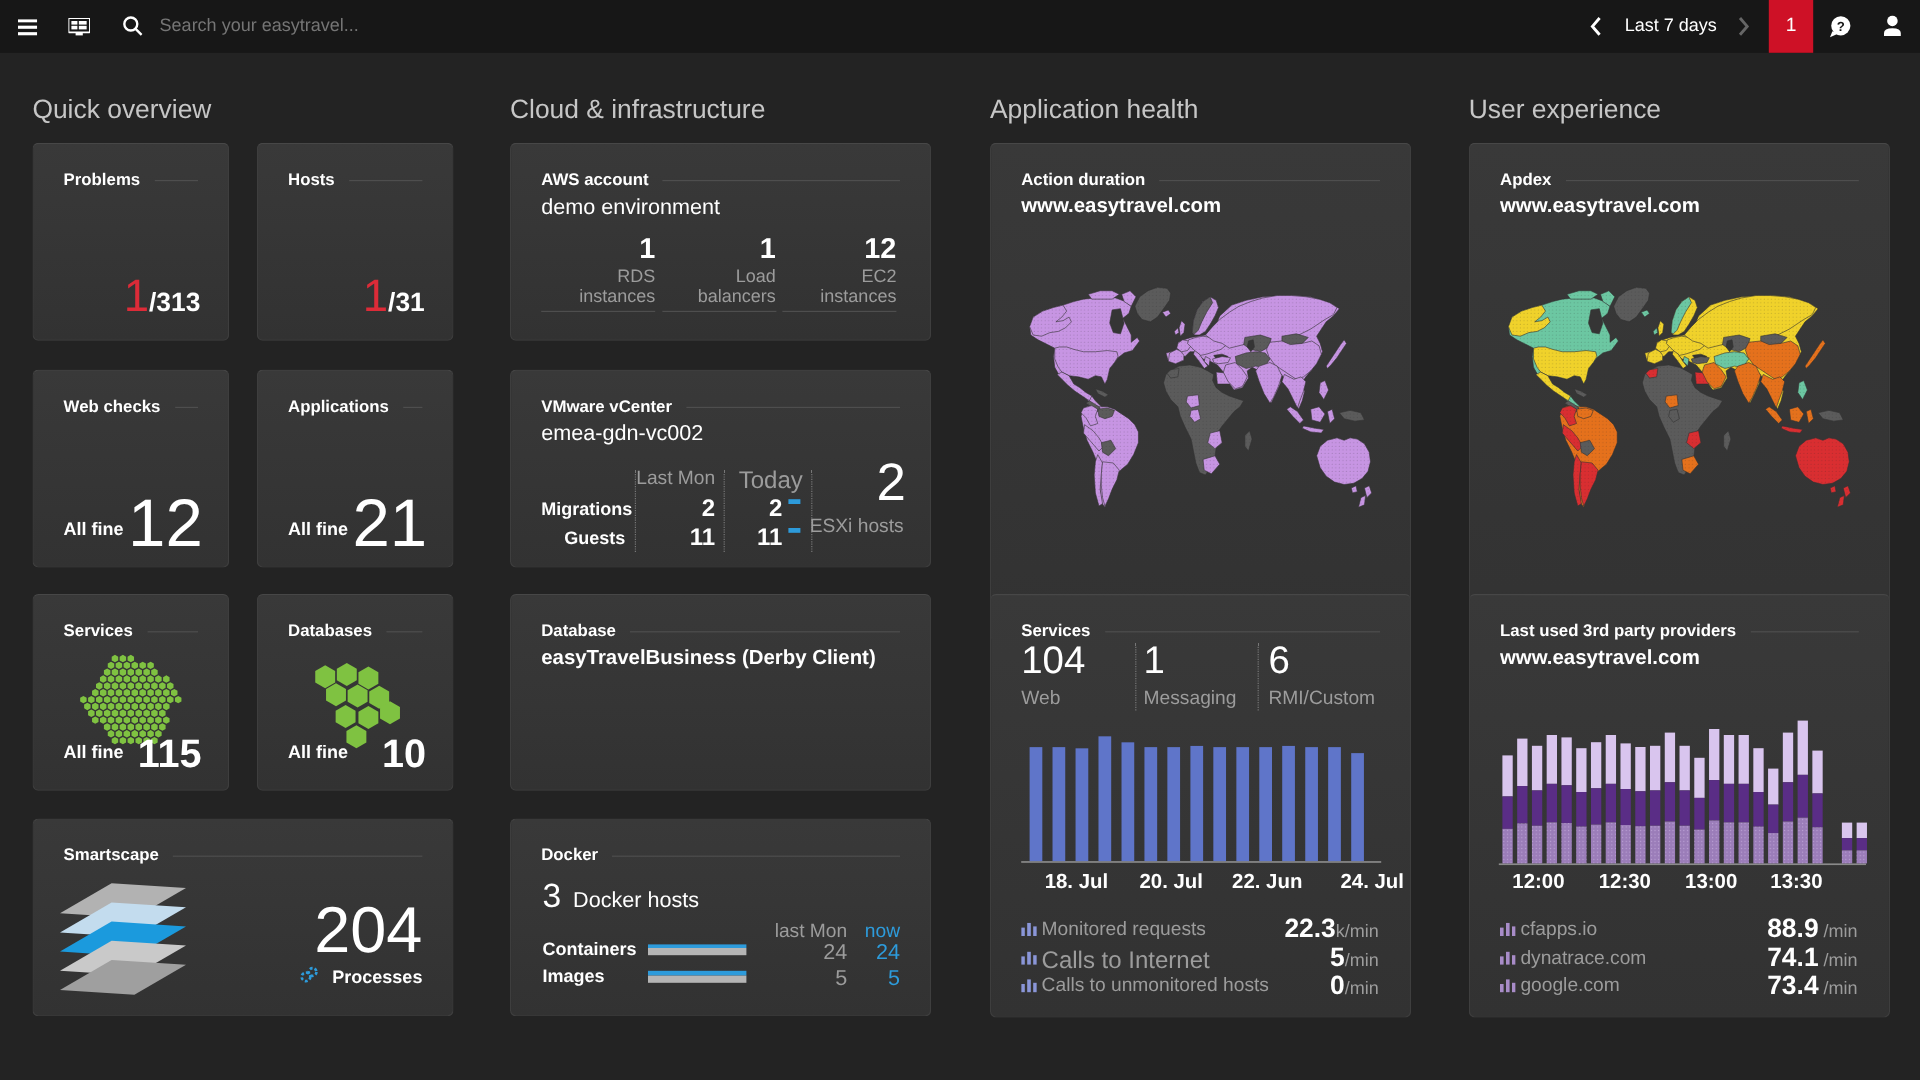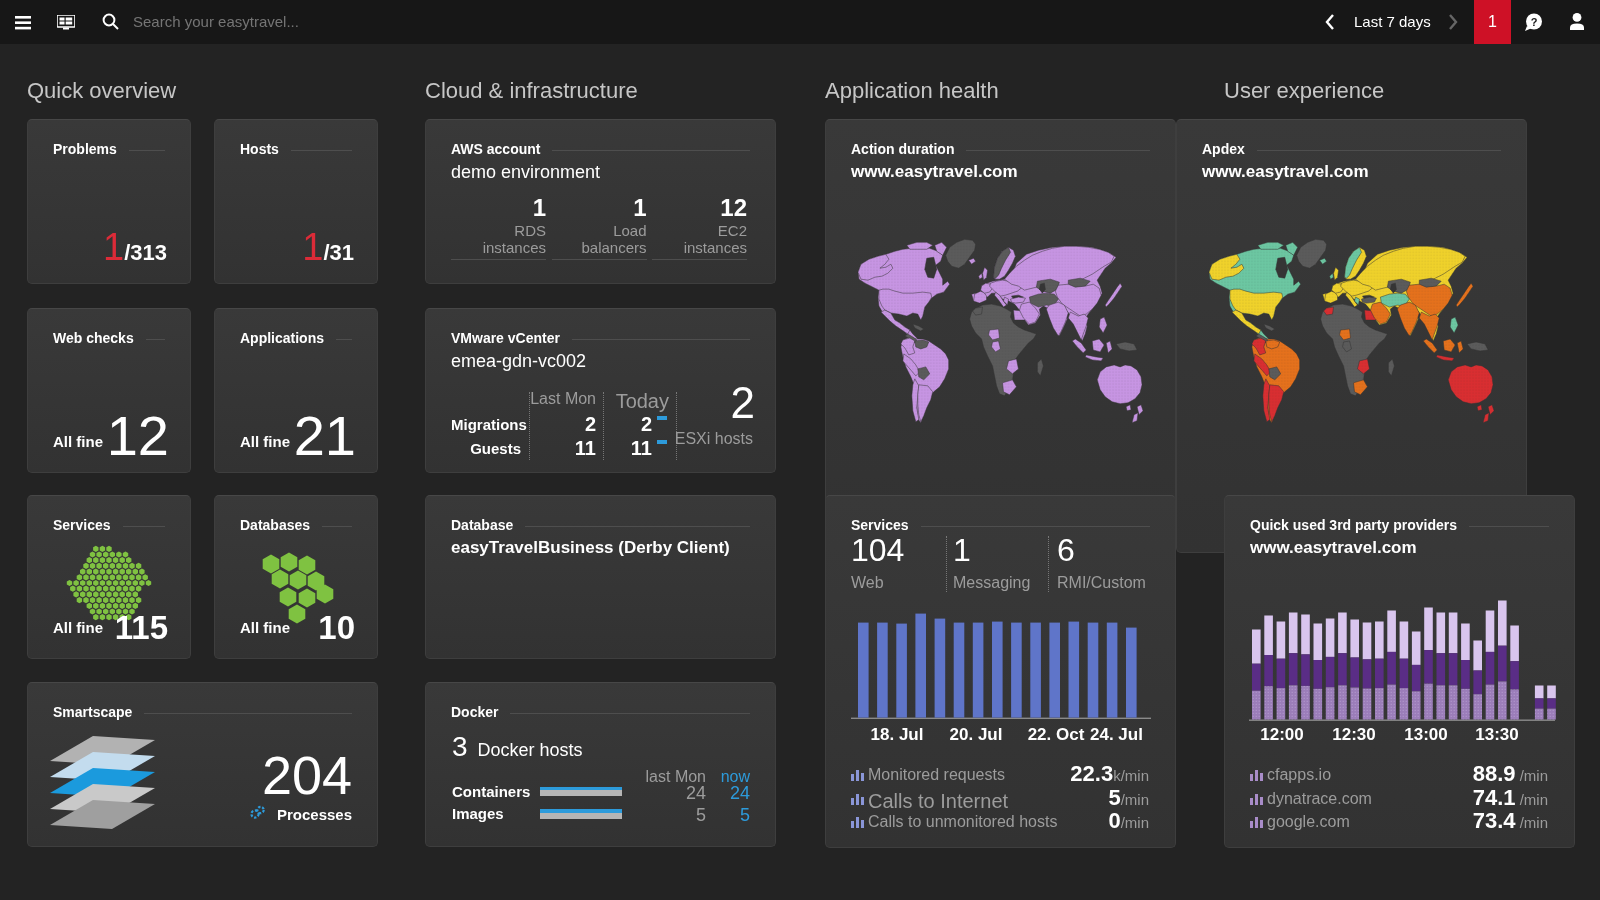--- a/index.html
+++ b/index.html
@@ -452,22 +452,22 @@
       <div style="position:absolute;left:0px;top:36px;font-size:32px;color:#fff">104</div>
       <div style="position:absolute;left:0px;top:78px;font-size:16px;color:#9c9c9c;white-space:nowrap">Web</div>
       <div style="position:absolute;left:102px;top:36px;font-size:32px;color:#fff">1</div>
       <div style="position:absolute;left:102px;top:78px;font-size:16px;color:#9c9c9c;white-space:nowrap">Messaging</div>
       <div style="position:absolute;left:206px;top:36px;font-size:32px;color:#fff">6</div>
       <div style="position:absolute;left:206px;top:78px;font-size:16px;color:#9c9c9c;white-space:nowrap">RMI/Custom</div>
       <div style="position:absolute;left:95px;top:40px;height:56px;border-left:1px dotted #777"></div>
       <div style="position:absolute;left:197px;top:40px;height:56px;border-left:1px dotted #777"></div>
       <b style="position:absolute;left:6px;top:229px;width:80px;text-align:center;font-size:17px;color:#fff">18. Jul</b>
       <b style="position:absolute;left:85px;top:229px;width:80px;text-align:center;font-size:17px;color:#fff">20. Jul</b>
-      <b style="position:absolute;left:165px;top:229px;width:80px;text-align:center;font-size:17px;color:#fff">22. Oct</b>
-      <b style="position:absolute;left:239px;top:229px;width:80px;text-align:left;font-size:17px;color:#fff">24. Jul</b>
+      <b style="position:absolute;left:165px;top:229px;width:80px;text-align:center;font-size:17px;color:#fff">22. Jun</b>
+      <b style="position:absolute;left:239px;top:229px;width:80px;text-align:right;font-size:17px;color:#fff">24. Jul</b>
       <div style="position:absolute;left:0px;top:271.0px"><svg width="13" height="11" viewBox="0 0 13 11">
           <rect x="0" y="4" width="3" height="7" fill="#8a96d8"></rect>
           <rect x="5" y="0" width="3" height="11" fill="#8a96d8"></rect>
           <rect x="10" y="3" width="3" height="8" fill="#8a96d8"></rect>
         </svg></div>
       <div style="position:absolute;left:17px;top:270.0px;font-size:16px;color:#9c9c9c">Monitored requests</div>
       <div style="position:absolute;right:0px;top:265.0px;white-space:nowrap"><b style="font-size:22px;color:#fff">22.3</b><span style="font-size:15px;color:#9c9c9c">k/min</span></div>
       <div style="position:absolute;left:0px;top:294.5px"><svg width="13" height="11" viewBox="0 0 13 11">
           <rect x="0" y="4" width="3" height="7" fill="#8a96d8"></rect>
           <rect x="5" y="0" width="3" height="11" fill="#8a96d8"></rect>
@@ -497,21 +497,21 @@
         <rect x="185.1" y="126.6" width="10.6" height="95" fill="#5f75c9"></rect>
         <rect x="204.3" y="126.6" width="10.6" height="95" fill="#5f75c9"></rect>
         <rect x="223.4" y="126.6" width="10.6" height="95" fill="#5f75c9"></rect>
         <rect x="242.5" y="125.6" width="10.6" height="96" fill="#5f75c9"></rect>
         <rect x="261.7" y="126.6" width="10.6" height="95" fill="#5f75c9"></rect>
         <rect x="280.8" y="126.6" width="10.6" height="95" fill="#5f75c9"></rect>
         <rect x="300.0" y="131.6" width="10.6" height="90" fill="#5f75c9"></rect>
       </svg>
     </div>
   </div>
-<div class="tile" style="left:1176px;top:119px;width:351px;height:434px">
+<div class="tile" style="left:1224px;top:119px;width:351px;height:434px">
     <div class="th">
       <b>Apdex</b>
       <i></i>
     </div>
     <div class="sub" style="font-weight:bold;font-size:17px">www.easytravel.com</div>
     <svg width="299" height="187" viewBox="0 0 300 187" style="position:absolute;left:29px;top:119px">
       <defs>
         <pattern id="mdot2" width="3" height="3" patternUnits="userSpaceOnUse">
           <circle cx="1" cy="1" r="0.5" fill="rgba(30,30,30,0.25)"></circle>
         </pattern>
@@ -626,21 +626,21 @@
       <polygon points="195,66 204,63 210,66 214,74 211,83 207,92 204,97 199,89 195,79 192,70" fill="#e5711c" stroke="#323232" stroke-width="0.5"></polygon>
       <polygon points="195,66 204,63 210,66 214,74 211,83 207,92 204,97 199,89 195,79 192,70" fill="url(#mdot2)"></polygon>
       <polygon points="216,73 224,77 230,75 234,79 232,87 229,95 227,101 224,95 219,85 214,79" fill="#e5711c" stroke="#323232" stroke-width="0.5"></polygon>
       <polygon points="216,73 224,77 230,75 234,79 232,87 229,95 227,101 224,95 219,85 214,79" fill="url(#mdot2)"></polygon>
       <polygon points="72,19 79,18 82,30 79,39 73,38 70,30" fill="#353535" stroke="#323232" stroke-width="0.5"></polygon>
       <polygon points="186,45 190,44 191,50 188,54 185,50" fill="#353535" stroke="#323232" stroke-width="0.5"></polygon>
     </svg>
   </div>
 <div class="tile" style="left:1224px;top:495px;width:351px;height:353px">
     <div class="th">
-      <b>Quick used 3rd party providers</b>
+      <b>Last used 3rd party providers</b>
       <i></i>
     </div>
     <div class="sub" style="font-weight:bold;font-size:17px">www.easytravel.com</div>
     <div style="position:absolute;left:25px;top:0;right:26px;height:100%">
       <b style="position:absolute;left:-8px;top:229px;width:80px;text-align:center;font-size:17px;color:#fff">12:00</b>
       <b style="position:absolute;left:64px;top:229px;width:80px;text-align:center;font-size:17px;color:#fff">12:30</b>
       <b style="position:absolute;left:136px;top:229px;width:80px;text-align:center;font-size:17px;color:#fff">13:00</b>
       <b style="position:absolute;left:207px;top:229px;width:80px;text-align:center;font-size:17px;color:#fff">13:30</b>
       <div style="position:absolute;left:0px;top:271.0px"><svg width="13" height="11" viewBox="0 0 13 11">
           <rect x="0" y="4" width="3" height="7" fill="#a88cc8"></rect>

